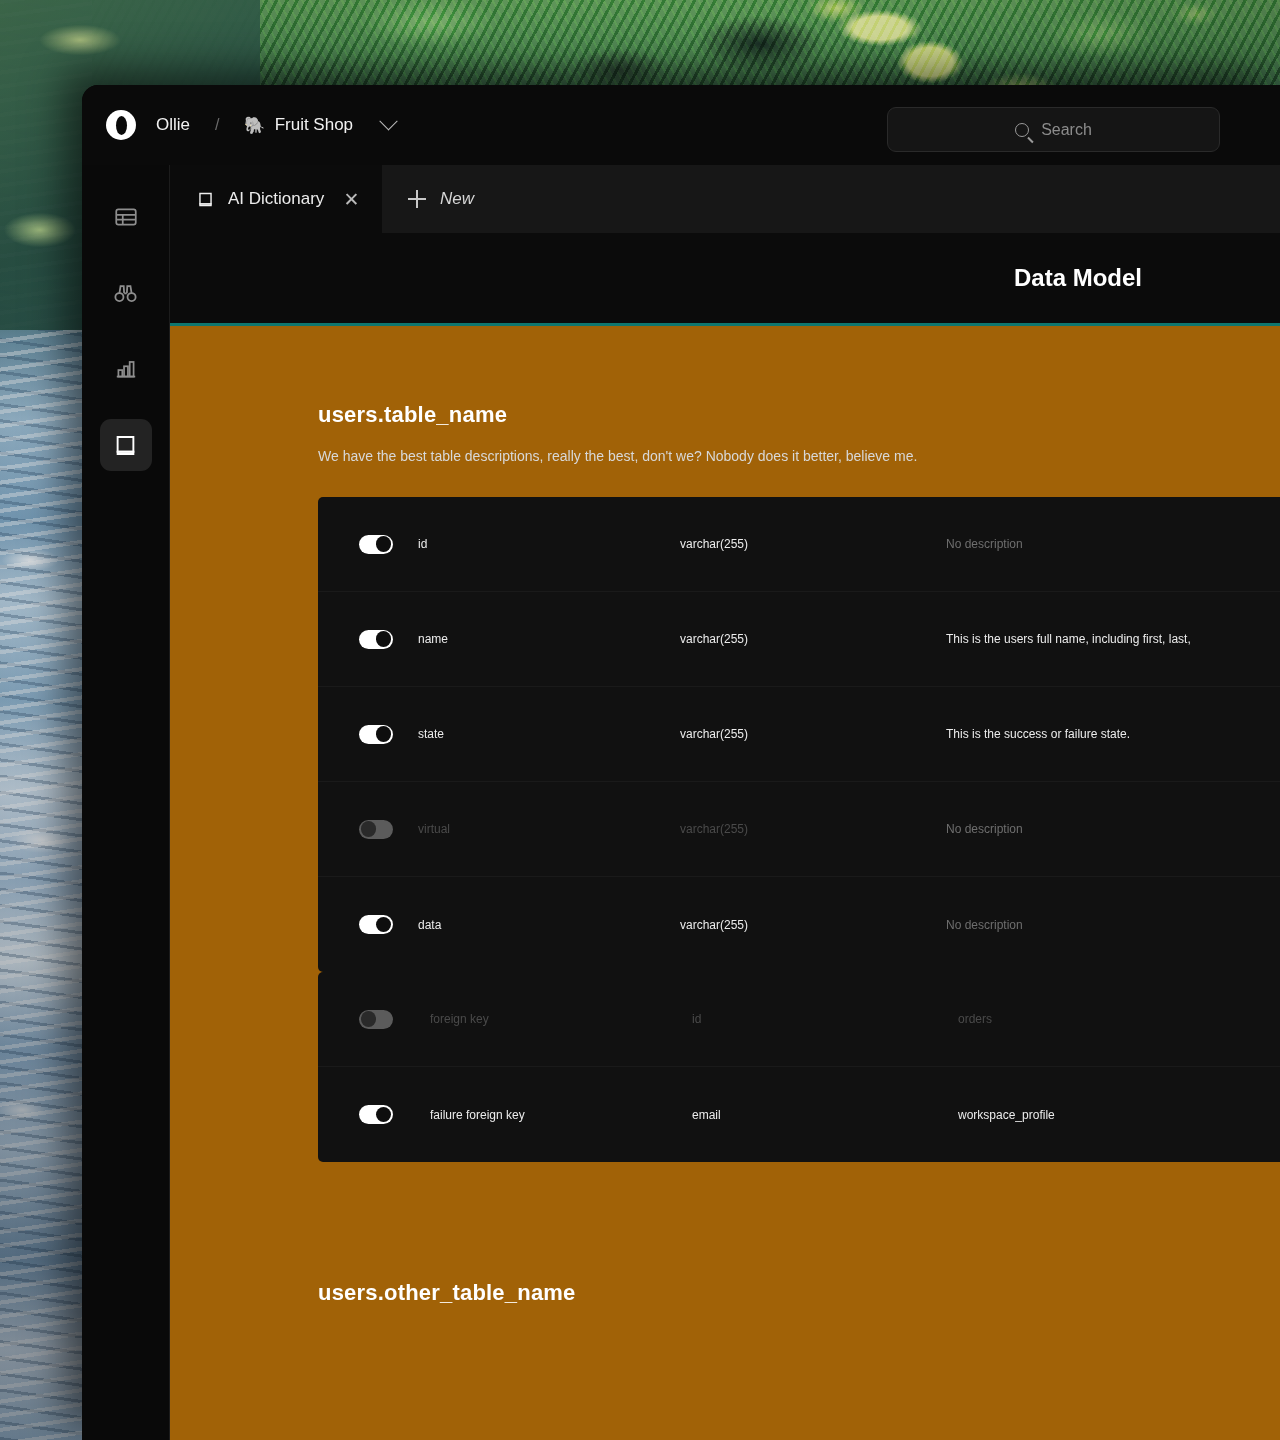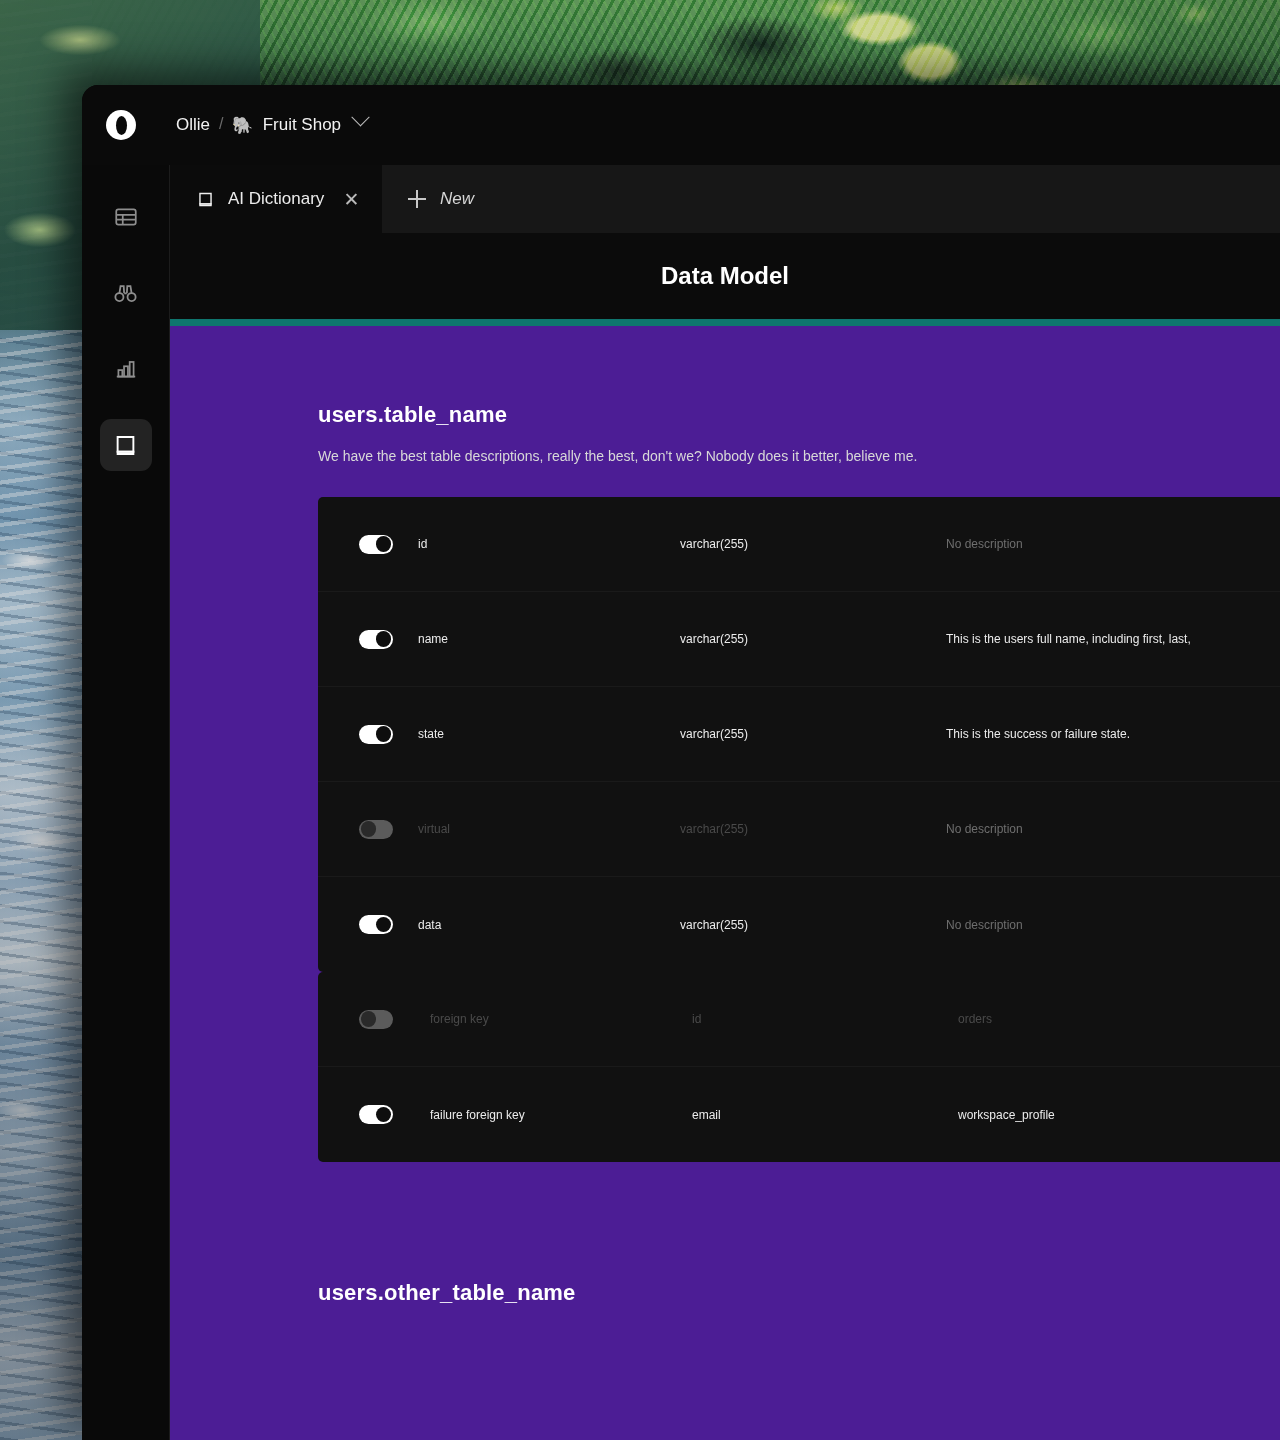--- a/index.html
+++ b/index.html
@@ -133,23 +133,23 @@
   }
   .brand-logo::after {
     content: "";
     width: 11px; height: 19px;
     border-radius: 50%;
     background: #0a0a0a;
   }
 
   .breadcrumb {
     display: flex;
-    align-items: flex-start;
-    gap: 9px;
-    margin-left: 40px;
+    align-items: center;
+    gap: 25px;
+    margin-left: 20px;
     color: #f2f2f2;
     font-size: 17px;
     white-space: nowrap;
   }
   .crumb-user { color: #f2f2f2; }
   .crumb-sep { color: #6a6a6a; font-size: 16px; }
   .crumb-ws {
     display: flex; align-items: center; gap: 9px;
     color: #f2f2f2;
   }
@@ -252,32 +252,33 @@
   .plus::before, .plus::after {
     content: ""; position: absolute; background: #c8c8c8;
   }
   .plus::before { left: 0; top: 8px; width: 18px; height: 1.7px; }
   .plus::after { top: 0; left: 8px; height: 18px; width: 1.7px; }
 
   
   .page-head {
     height: 93px;
     background: #0b0b0b;
-    border-bottom: 7px solid #0f766e;
+    border-bottom: 3px solid #0f766e;
     display: flex;
     align-items: center;
-    justify-content: center;
+    justify-content: flex-end;
+    padding-right: 138px;
     flex: 0 0 auto;
   }
   .page-title { color: #ffffff; font-size: 24px; font-weight: 700; }
 
   
   .page-body {
     flex: 1 1 auto;
-    background: #4c1d95;
+    background: #a16207;
     padding: 76px 16px 0 0;
     overflow: hidden;
   }
 
   .section { padding: 0 0 0 148px; }
 
   .table-name {
     color: #ffffff;
     font-size: 22px;
     font-weight: 700;
@@ -366,20 +367,24 @@
       <div class="breadcrumb">
         <span class="crumb-user">Ollie</span>
         <span class="crumb-sep">/</span>
         <span class="crumb-ws">
           <span class="ws-emoji">🐘</span>
           <span>Fruit Shop</span>
         </span>
         <span class="chev"></span>
       </div>
 
+      <div class="searchbox">
+        <span class="mag"></span>
+        <span>Search</span>
+      </div>
     </div>
 
     <div class="body-row">
 
       <div class="rail">
         <div class="rail-btn">
           <svg width="26" height="26" viewBox="0 0 24 24" fill="none" stroke="currentColor" stroke-width="1.6">
             <rect x="3" y="5" width="18" height="14" rx="2"></rect>
             <line x1="3" y1="10" x2="21" y2="10"></line>
             <line x1="3" y1="14.5" x2="21" y2="14.5"></line>

